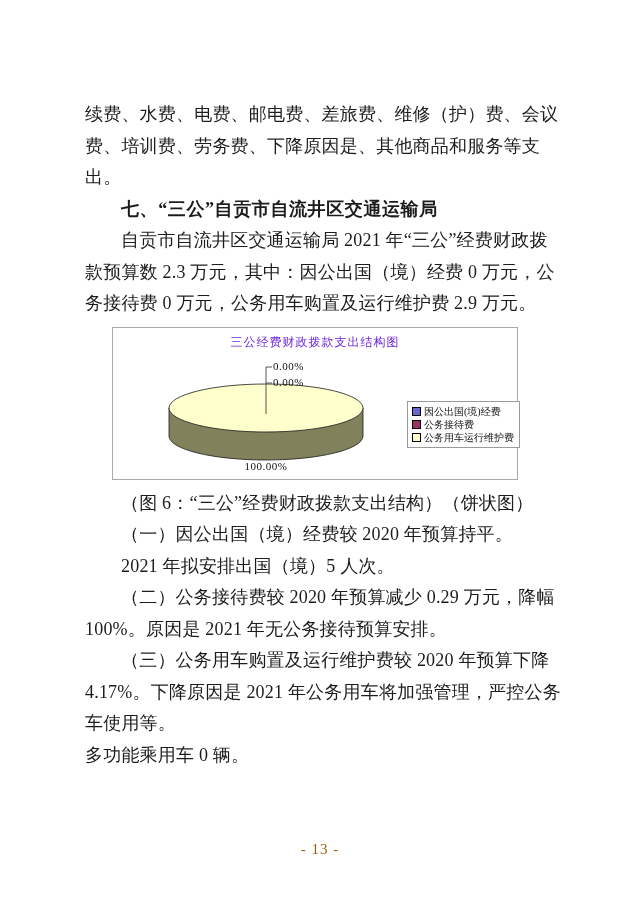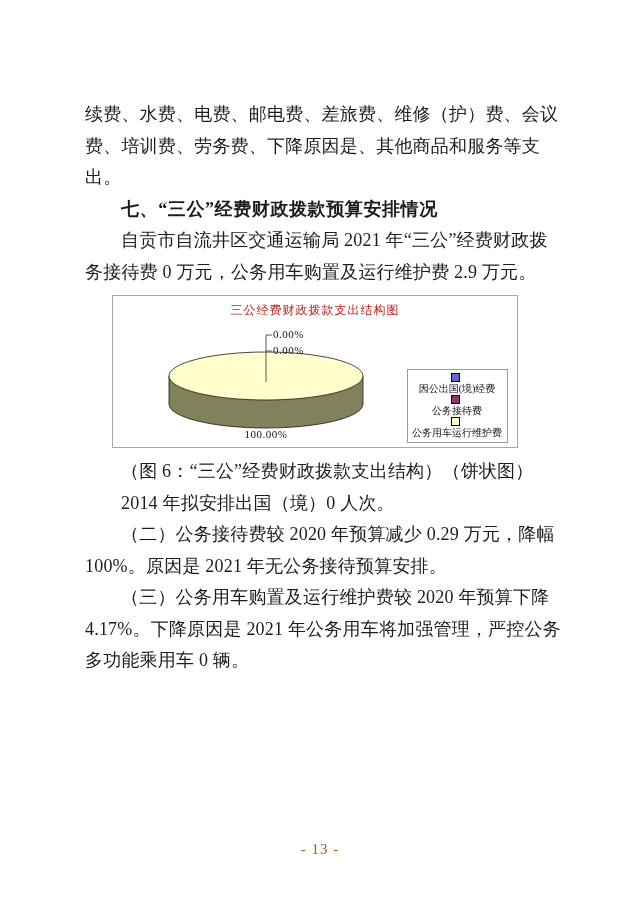--- a/index.html
+++ b/index.html
@@ -17,50 +17,51 @@
   .line.bold{font-weight:bold;letter-spacing:0.6px;}
 
   
   .chart{
     margin:7px 0 8px 27px;width:404px;height:151px;
     border:1px solid #a9a9a9;position:relative;background:#fff;
     letter-spacing:0;line-height:normal;
   }
   .chart-title{
     position:absolute;top:6px;left:0;right:0;text-align:center;
-    font-size:12px;color:#b91c1c;letter-spacing:1px;
+    font-size:12px;color:#6d28d9;letter-spacing:1px;
   }
   .chart svg{position:absolute;left:0;top:0;}
   .plabel{position:absolute;font-size:11px;color:#111;letter-spacing:0.5px;text-align:right;}
   .plabel-0a{left:160px;top:32px;}
   .plabel-0b{left:160px;top:48px;}
   .plabel-100{left:113px;top:132px;width:80px;text-align:center;}
   .legend{
     position:absolute;left:294px;top:73px;background:#fff;
     border:1px solid #9a9a9a;padding:3px 5px 3px 4px;
   }
-  .legend-row{display:flex;align-items:center;line-height:13px;font-size:10px;white-space:nowrap;color:#111;flex-direction:column;}
+  .legend-row{display:flex;align-items:center;line-height:13px;font-size:10px;white-space:nowrap;color:#111;}
   .swatch{width:7px;height:7px;border:1px solid #000;margin-right:3px;flex:none;box-sizing:content-box;}
 
   .footer{
     position:absolute;left:0;right:0;top:841px;text-align:center;
     font-size:15px;color:#a16207;letter-spacing:1px;
   }
 </style>
 </head>
 <body>
 
 <div class="doc">
 
   <div>
       <div class="line">续费、水费、电费、邮电费、差旅费、维修（护）费、会议</div>
       <div class="line">费、培训费、劳务费、下降原因是、其他商品和服务等支</div>
       <div class="line">出。</div>
-      <div class="line indent bold">七、“三公”经费财政拨款预算安排情况</div>
+      <div class="line indent bold">七、“三公”自贡市自流井区交通运输局</div>
       <div class="line indent">自贡市自流井区交通运输局 2021 年“三公”经费财政拨</div>
+      <div class="line">款预算数 2.3 万元，其中：因公出国（境）经费 0 万元，公</div>
       <div class="line">务接待费 0 万元，公务用车购置及运行维护费 2.9 万元。</div>
     </div>
 
   <figure class="chart" style="margin-left:27px;margin-right:0;">
     <div class="chart-title">三公经费财政拨款支出结构图</div>
 
     <svg width="404" height="151" viewBox="0 0 404 151">
 
       <path d="M 56 80 L 56 108 A 97 24 0 1 0 250 108 L 250 80 Z" stroke="#1a1a1a" stroke-width="0.8" fill="#81815C"></path>
 
@@ -84,23 +85,25 @@
         </div>
         <div class="legend-row">
           <span class="swatch" style="background: rgb(255, 255, 204);"></span>
           <span>公务用车运行维护费</span>
         </div>
       </div>
   </figure>
 
   <div>
       <div class="line indent">（图 6：“三公”经费财政拨款支出结构）（饼状图）</div>
-      <div class="line indent">2014 年拟安排出国（境）0 人次。</div>
+      <div class="line indent">（一）因公出国（境）经费较 2020 年预算持平。</div>
+      <div class="line indent">2021 年拟安排出国（境）5 人次。</div>
       <div class="line indent">（二）公务接待费较 2020 年预算减少 0.29 万元，降幅</div>
       <div class="line">100%。原因是 2021 年无公务接待预算安排。</div>
       <div class="line indent">（三）公务用车购置及运行维护费较 2020 年预算下降</div>
       <div class="line">4.17%。下降原因是 2021 年公务用车将加强管理，严控公务</div>
+      <div class="line">车使用等。</div>
       <div class="line">多功能乘用车 0 辆。</div>
     </div>
 
 </div>
 
 <div class="footer">- 13 -</div>
 
 </body></html>

